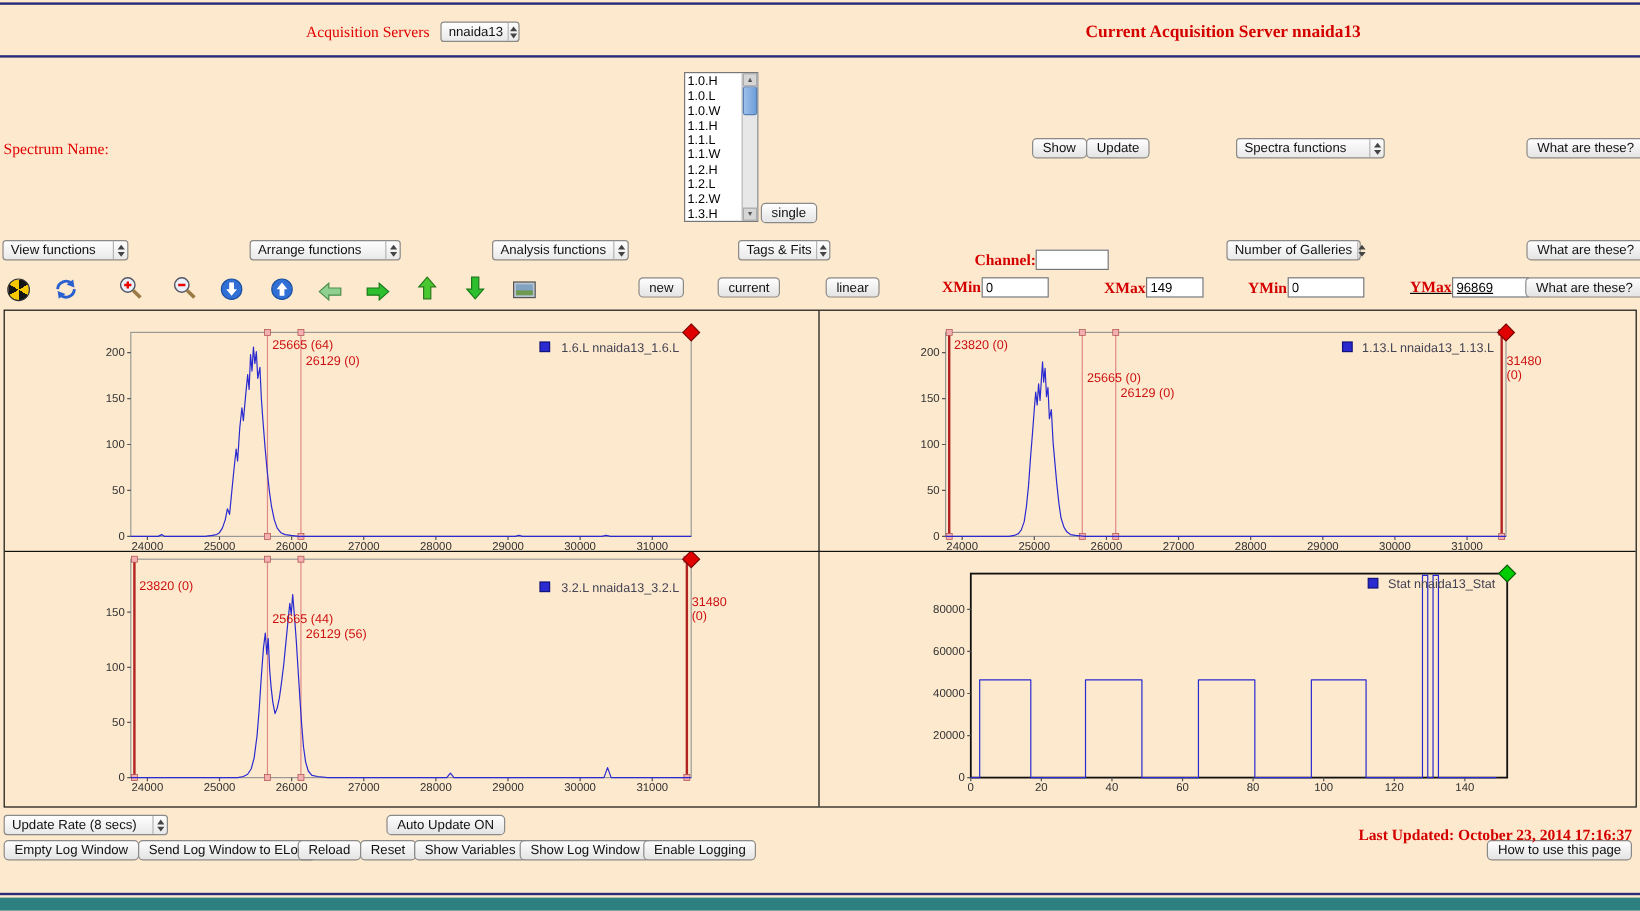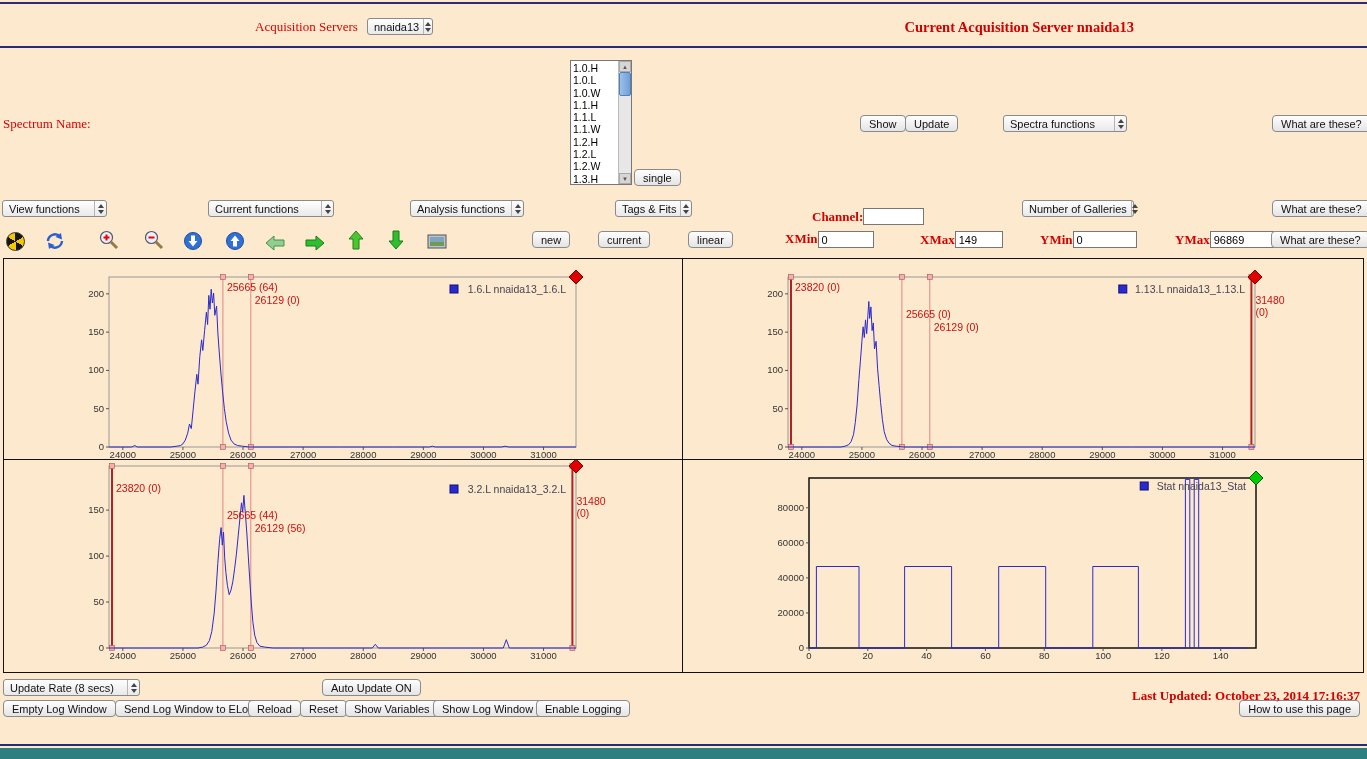--- a/index.html
+++ b/index.html
@@ -99,38 +99,38 @@
       <div class="sarrow">▲</div>
       <div class="sthumb"></div>
       <div class="sarrow sbottom">▼</div>
     </div>
   </div>
 </div>
 <span class="btn abs" style="top:169px;left:634px;">single</span>
 
 <span class="btn abs" style="top:115px;left:860px;">Show</span>
 <span class="btn abs" style="top:115px;left:905px;">Update</span>
-<span class="select abs" style="top:115px;left:1003px;width:124px;">
+<span class="select abs" style="top:115px;left:1030px;width:124px;">
   <span>Spectra functions</span>
   <span class="stepper">
       <i class="up"></i>
       <i class="dn"></i>
     </span>
 </span>
 <span class="btn abs" style="top:115px;left:1272px;">What are these?</span>
 
 <span class="select abs" style="top:200px;left:2px;width:105px;">
   <span>View functions</span>
   <span class="stepper">
       <i class="up"></i>
       <i class="dn"></i>
     </span>
 </span>
 <span class="select abs" style="top:200px;left:208px;width:126px;">
-  <span>Current functions</span>
+  <span>Arrange functions</span>
   <span class="stepper">
       <i class="up"></i>
       <i class="dn"></i>
     </span>
 </span>
 <span class="select abs" style="top:200px;left:410px;width:114px;">
   <span>Analysis functions</span>
   <span class="stepper">
       <i class="up"></i>
       <i class="dn"></i>
@@ -231,21 +231,21 @@
   <input class="txt" style="width: 56px;" value="0">
 </div>
 <div class="abs" style="top:231px;left:920px;display:flex;align-items:center;">
   <span class="rl rlb">XMax</span>
   <input class="txt" style="width: 48px;" value="149">
 </div>
 <div class="abs" style="top:231px;left:1040px;display:flex;align-items:center;">
   <span class="rl rlb">YMin</span>
   <input class="txt" style="width: 64px;" value="0">
 </div>
-<div class="abs" style="top:231px;left:1175px;display:flex;align-items:center;">
+<div class="abs" style="top:231px;left:1175px;display:flex;align-items:flex-start;text-decoration:underline;">
   <span class="rl rlb">YMax</span>
   <input class="txt" style="width: 64px;" value="96869">
 </div>
 <span class="btn abs" style="top:231px;left:1271px;">What are these?</span>
 
 <div class="plot-grid">
   <div class="plot-panel br bb"><svg width="678" height="200" viewBox="0 0 678 200">
         <rect x="105" y="18" width="467" height="170" fill="none" stroke="#999" stroke-width="1"></rect>
         <line x1="118.82368082368083" y1="188" x2="118.82368082368083" y2="191" stroke="#555"></line>
         <text x="118.82368082368083" y="199" text-anchor="middle" class="tick">24000</text>

